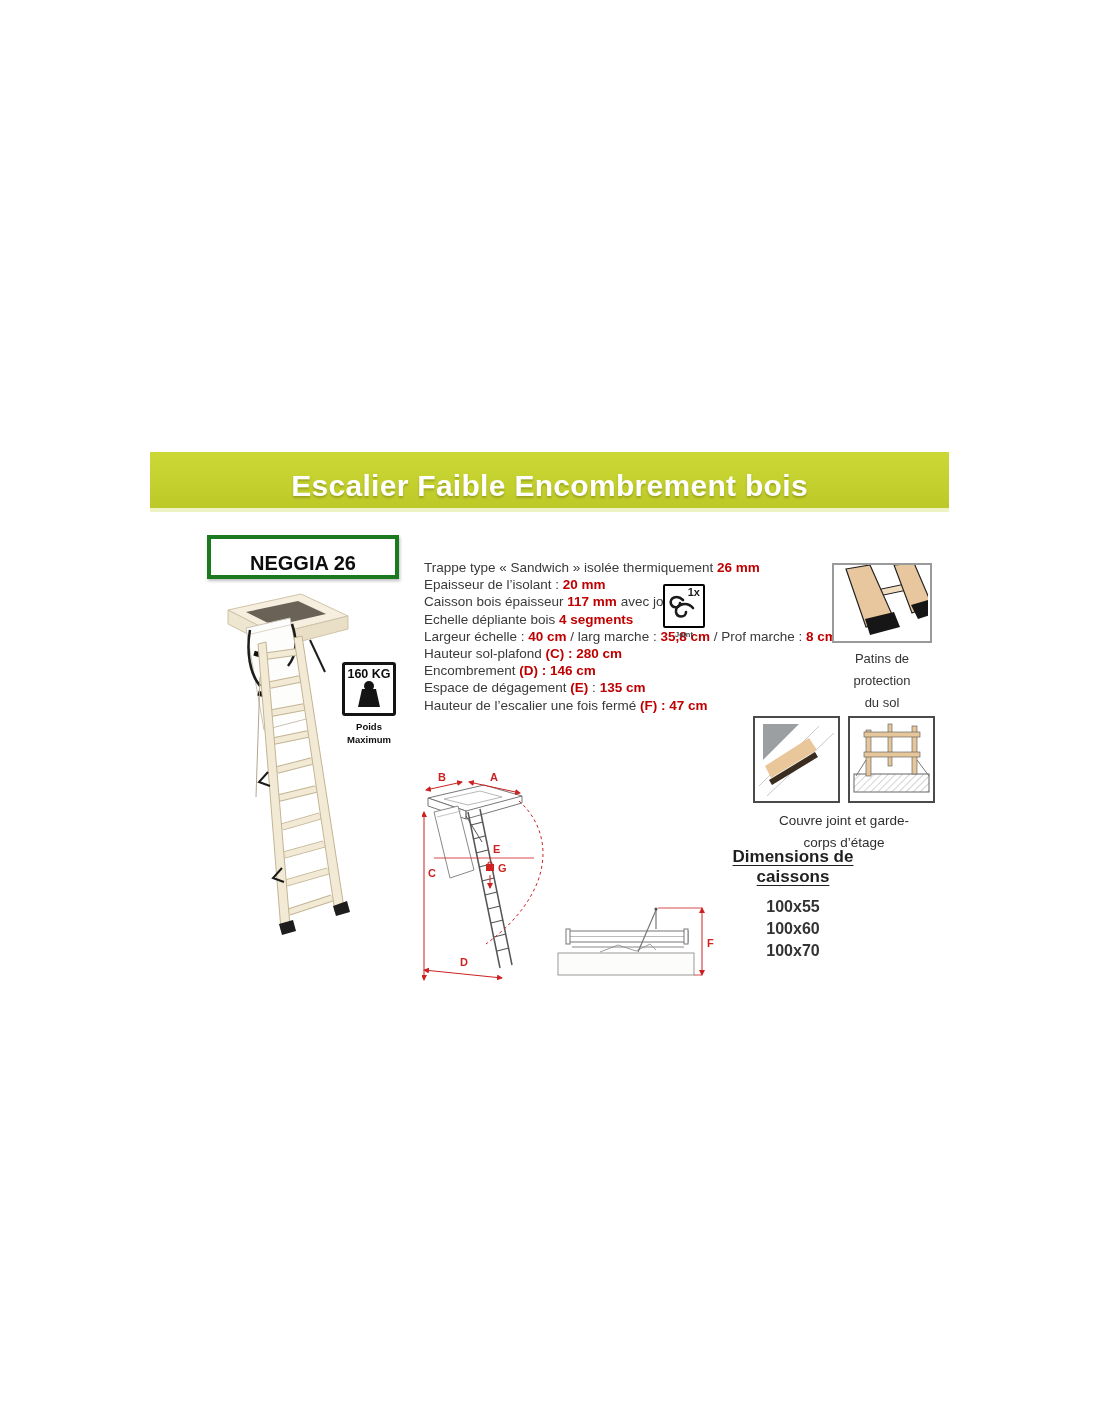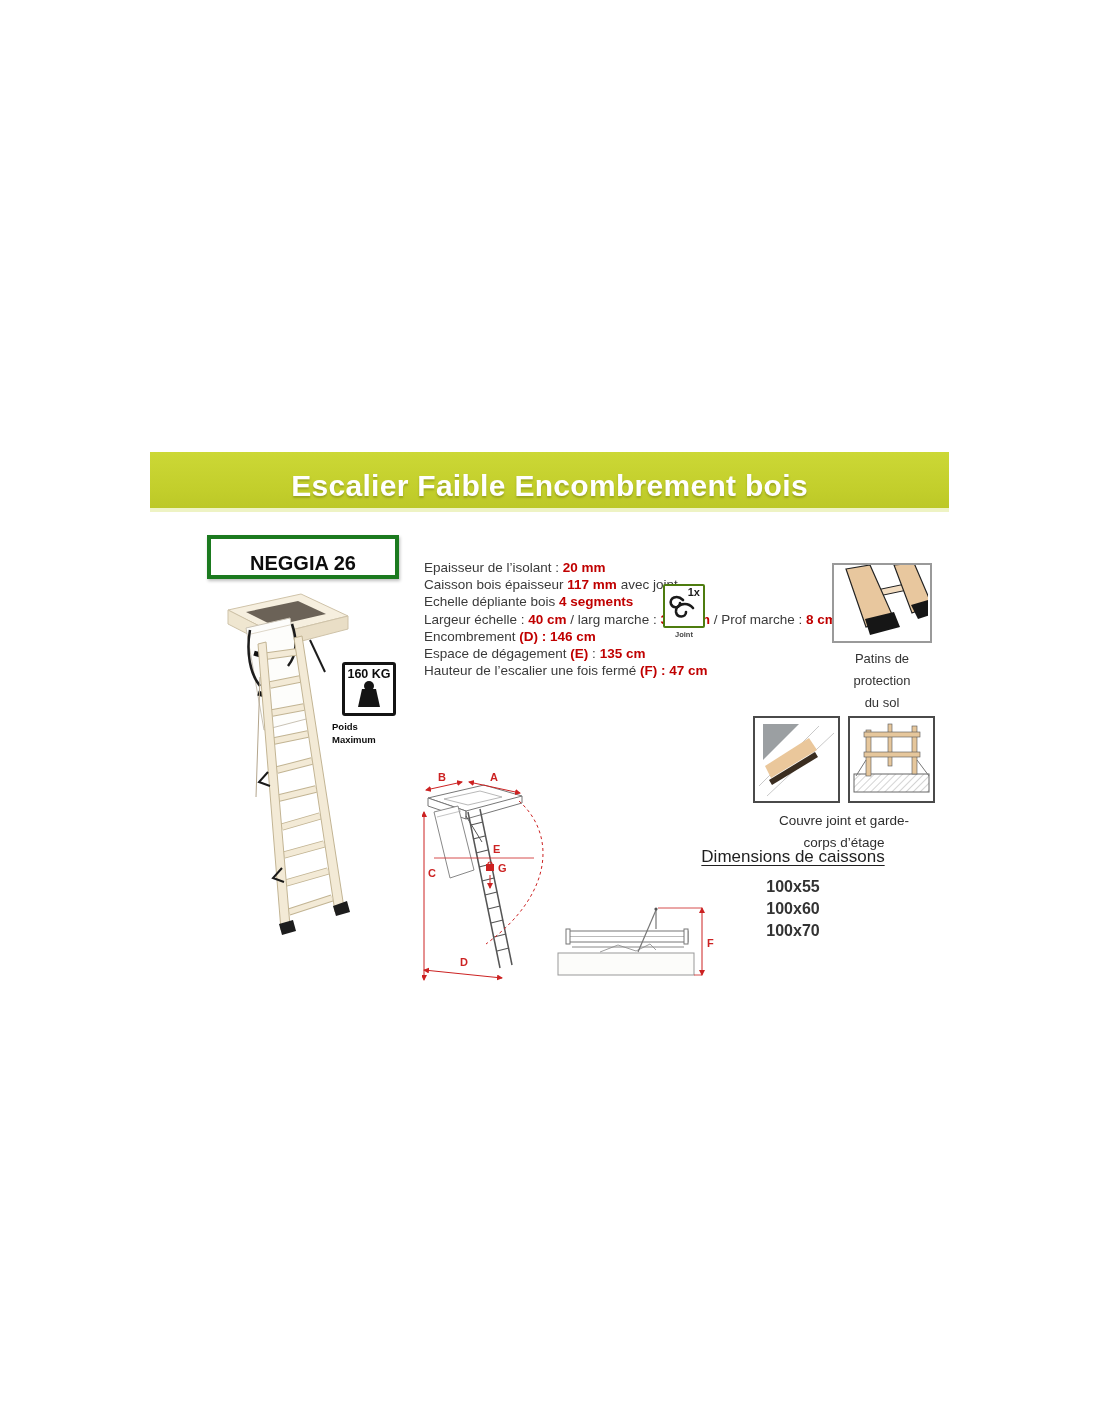--- a/index.html
+++ b/index.html
@@ -17,45 +17,45 @@
   .badge{position:absolute;left:207px;top:535px;width:184px;height:36px;background:#fff;
          border:4px solid #1b7a1f;display:flex;align-items:flex-end;justify-content:center;
          font-size:20px;font-weight:bold;color:#0d0d0d;box-shadow:1px 2px 3px rgba(0,0,0,.25);}
 
   
   .spec{position:absolute;left:424px;top:559px;width:470px;font-size:13.5px;line-height:17.2px;color:#3a3a3a;}
   .spec .hl{color:#c00000;font-weight:bold;}
 
   
   .jointbox{position:absolute;left:661px;top:584px;width:46px;text-align:center;}
-  .jointbox .jb{width:38px;height:40px;border:2px solid #4d7c0f;border-radius:2px;background:#fff;
+  .jointbox .jb{width:38px;height:40px;border:2px solid #000000;border-radius:2px;background:#fff;
                 position:relative;margin:0 auto;}
   .jointbox .x1{position:absolute;top:0;right:3px;font-size:11px;font-weight:bold;color:#1a1a1a;}
   .jointbox .cap{font-size:7.5px;color:#444;margin-top:2px;font-weight:bold;}
 
   
-  .weight{position:absolute;left:332px;top:662px;width:74px;text-align:left;}
+  .weight{position:absolute;left:332px;top:662px;width:74px;text-align:center;}
   .weight .wb{width:48px;height:48px;border:3px solid #141414;border-radius:3px;margin:0 auto;background:#fff;
               display:flex;flex-direction:column;align-items:center;}
   .weight .wv{font-size:12.5px;font-weight:bold;color:#0d0d0d;margin-top:2px;white-space:nowrap;}
   .weight .cap{font-size:9.5px;font-weight:bold;color:#0d0d0d;line-height:13px;margin-top:4px;}
 
   
   .patins{position:absolute;left:830px;top:563px;width:104px;text-align:center;}
   .patins .figbox{width:96px;height:76px;margin:0 auto;border:2px solid #9a9a9a;background:#fff;overflow:hidden;}
   .patins .cap{font-size:13px;color:#333;line-height:22px;margin-top:5px;}
 
   .couvre{position:absolute;left:753px;top:716px;width:182px;text-align:center;}
   .couvre .row{display:flex;gap:8px;justify-content:center;}
   .couvre .figbox{width:83px;height:83px;border:2px solid #4a4a4a;background:#fff;overflow:hidden;}
   .couvre .cap{font-size:13.5px;color:#2e2e2e;line-height:22px;margin-top:7px;}
 
   
   .dims{position:absolute;left:698px;top:847px;width:190px;text-align:center;}
-  .dims .t{font-size:17px;font-weight:400;color:#1f1f1f;text-decoration:underline;text-underline-offset:3px;}
+  .dims .t{font-size:17px;font-weight:700;color:#1f1f1f;text-decoration:underline;text-underline-offset:3px;}
   .dims .vals{margin-top:9px;}
   .dims .v{font-size:16px;font-weight:bold;color:#333;line-height:22px;}
 
   
   .product{position:absolute;left:198px;top:582px;}
   .diag1{position:absolute;left:422px;top:772px;}
   .diag2{position:absolute;left:552px;top:895px;}
   .dimline{stroke:#cc2222;stroke-width:1;marker-start:url(#ar);marker-end:url(#ar);}
   .dimline2{stroke:#cc2222;stroke-width:1;marker-start:url(#ar2);marker-end:url(#ar2);}
   .dlabel{fill:#cc2222;font-weight:bold;font-size:11px;font-family:"Liberation Sans",sans-serif;}
@@ -110,24 +110,26 @@
       <svg width="30" height="26" viewBox="0 0 30 26">
         <circle cx="15" cy="5" r="5" fill="#141414"></circle>
         <path d="M8,8 L22,8 L26,26 L4,26 Z" fill="#141414"></path>
       </svg>
     </div>
     <div class="cap">Poids</div>
     <div class="cap" style="margin-top:0;">Maximum</div>
   </div>
 
   <div class="spec">
+      <div class="spec-line"><span>Trappe type « Sandwich » isolée thermiquement </span><span class="hl">26 mm</span></div>
       <div class="spec-line"><span>Epaisseur de l’isolant : </span><span class="hl">20 mm</span></div>
       <div class="spec-line"><span>Caisson bois épaisseur </span><span class="hl">117 mm</span><span> avec joint</span></div>
       <div class="spec-line"><span>Echelle dépliante bois </span><span class="hl">4 segments</span></div>
       <div class="spec-line"><span>Largeur échelle : </span><span class="hl">40 cm</span><span> / larg marche : </span><span class="hl">35,8 cm</span><span> / Prof marche : </span><span class="hl">8 cm</span></div>
+      <div class="spec-line"><span>Hauteur sol-plafond </span><span class="hl">(C) : 280 cm</span></div>
       <div class="spec-line"><span>Encombrement </span><span class="hl">(D) : 146 cm</span></div>
       <div class="spec-line"><span>Espace de dégagement </span><span class="hl">(E)</span><span> : </span><span class="hl">135 cm</span></div>
       <div class="spec-line"><span>Hauteur de l’escalier une fois fermé </span><span class="hl">(F) : 47 cm</span></div>
     </div>
 
   <div class="jointbox">
     <div class="jb">
       <span class="x1">1x</span>
       <svg width="34" height="36" viewBox="0 0 34 36">
         <path d="M16,14 C10,8 2,12 4,18 C6,23 13,22 13,17" fill="none" stroke="#1a1a1a" stroke-width="2.6" stroke-linecap="round"></path>

